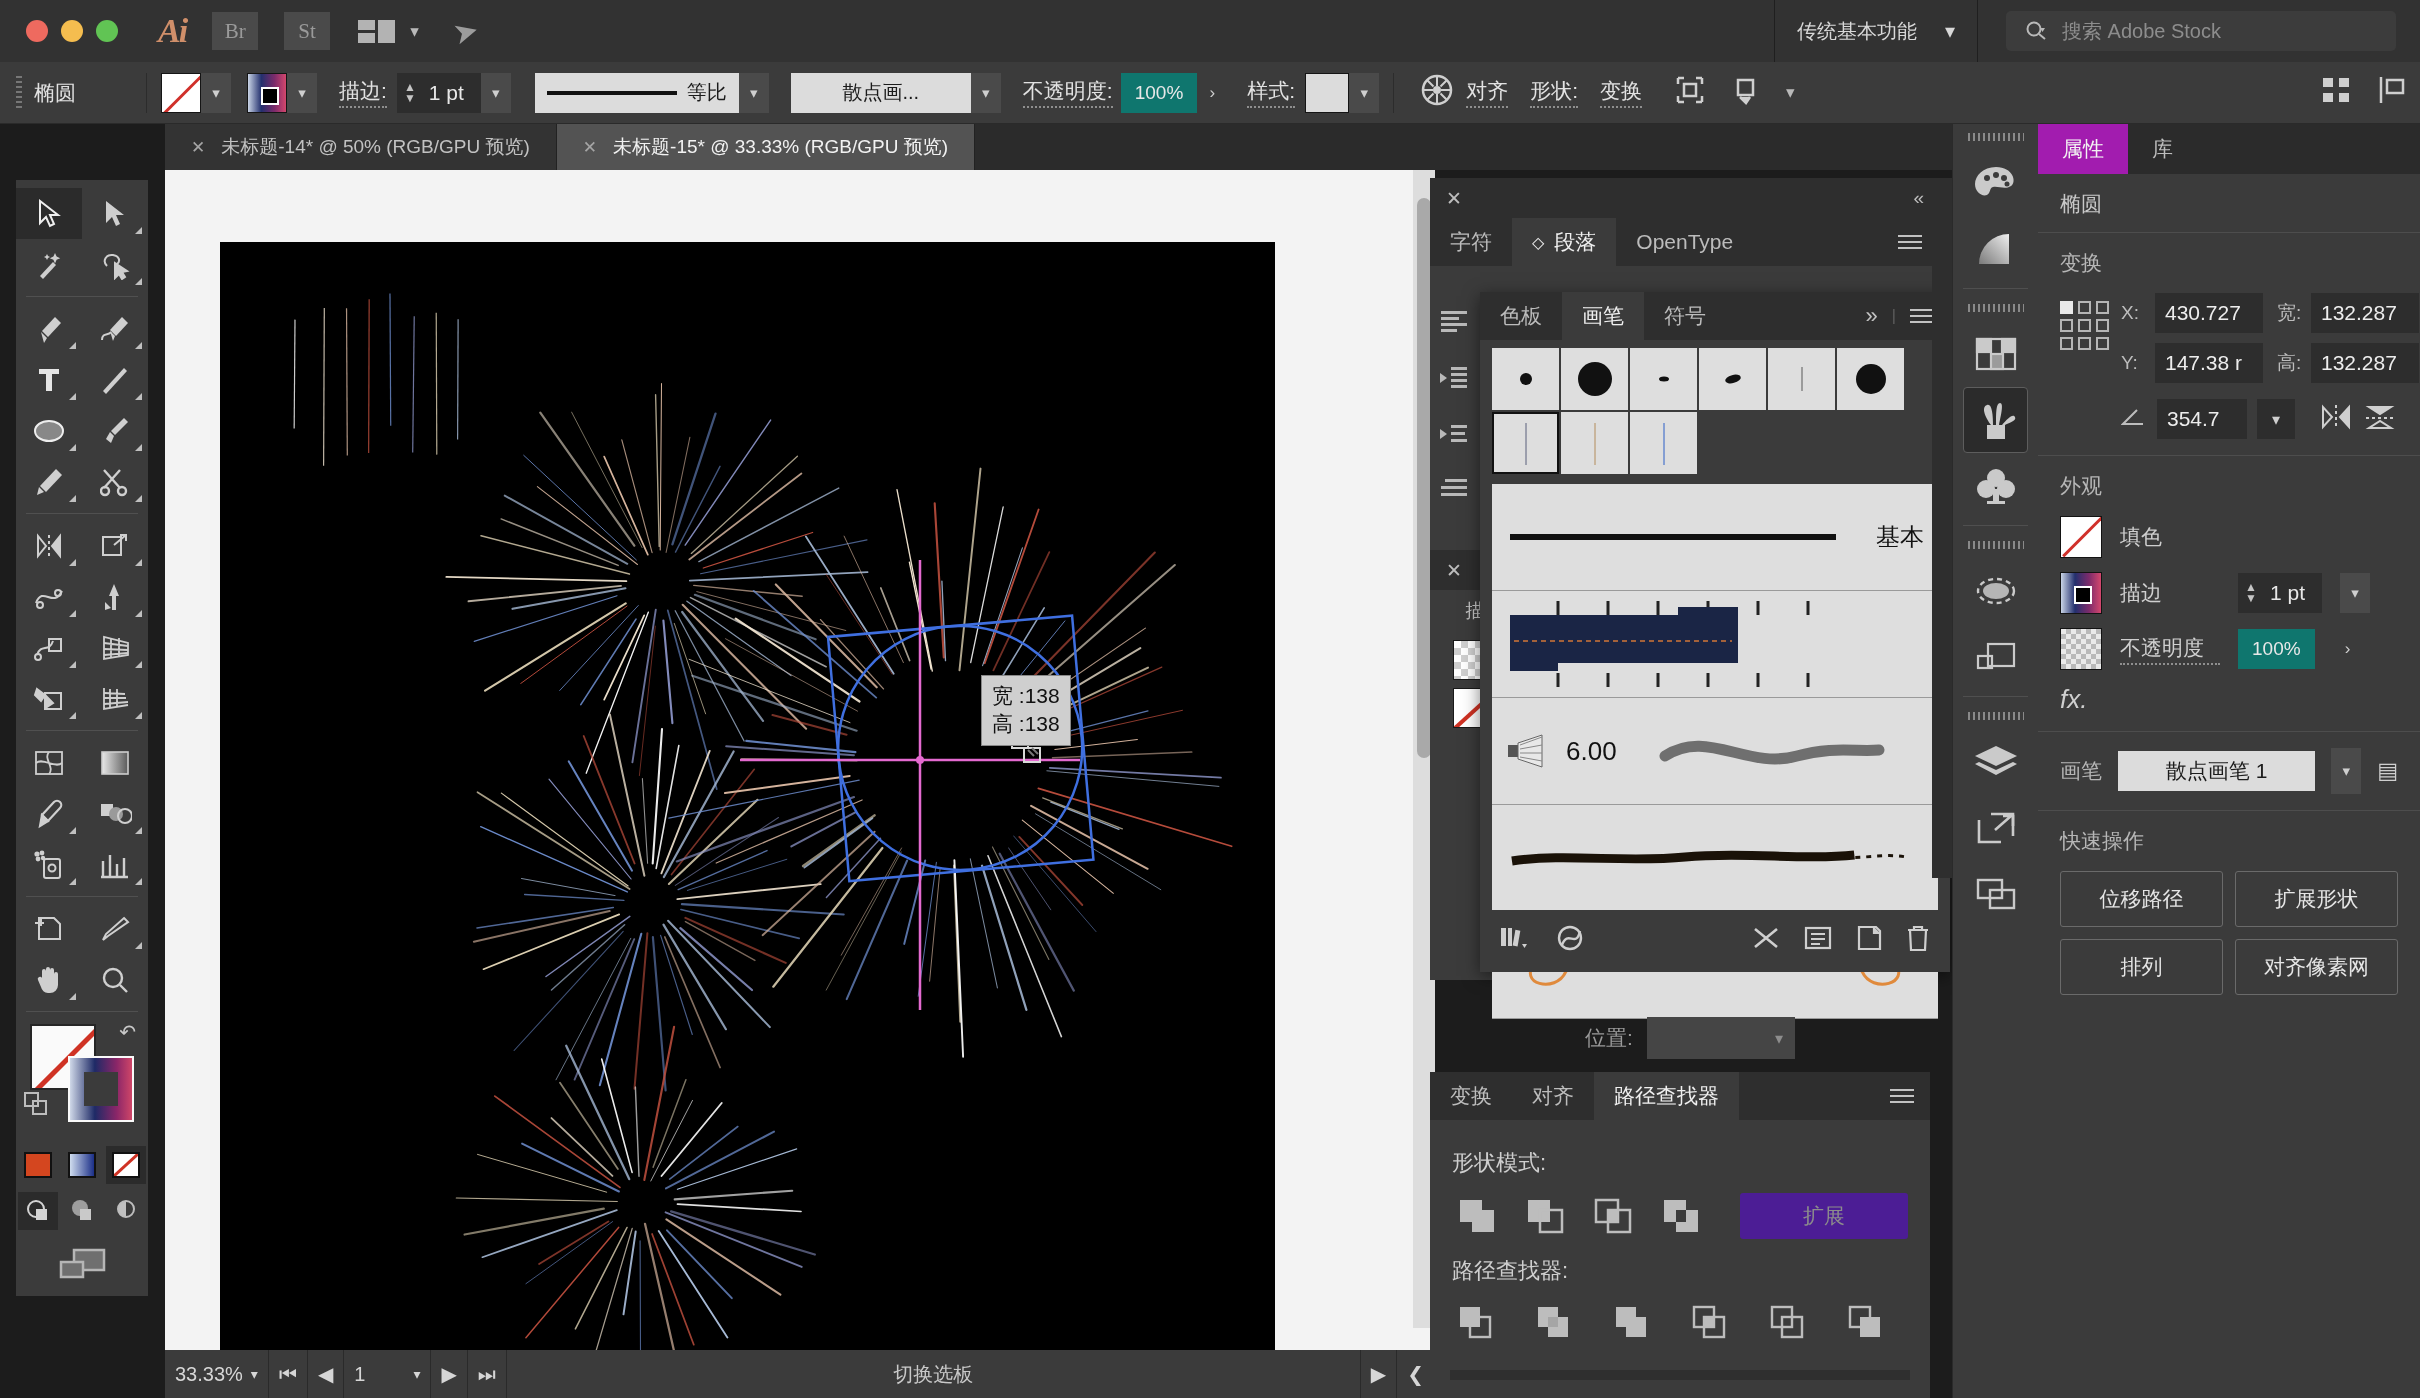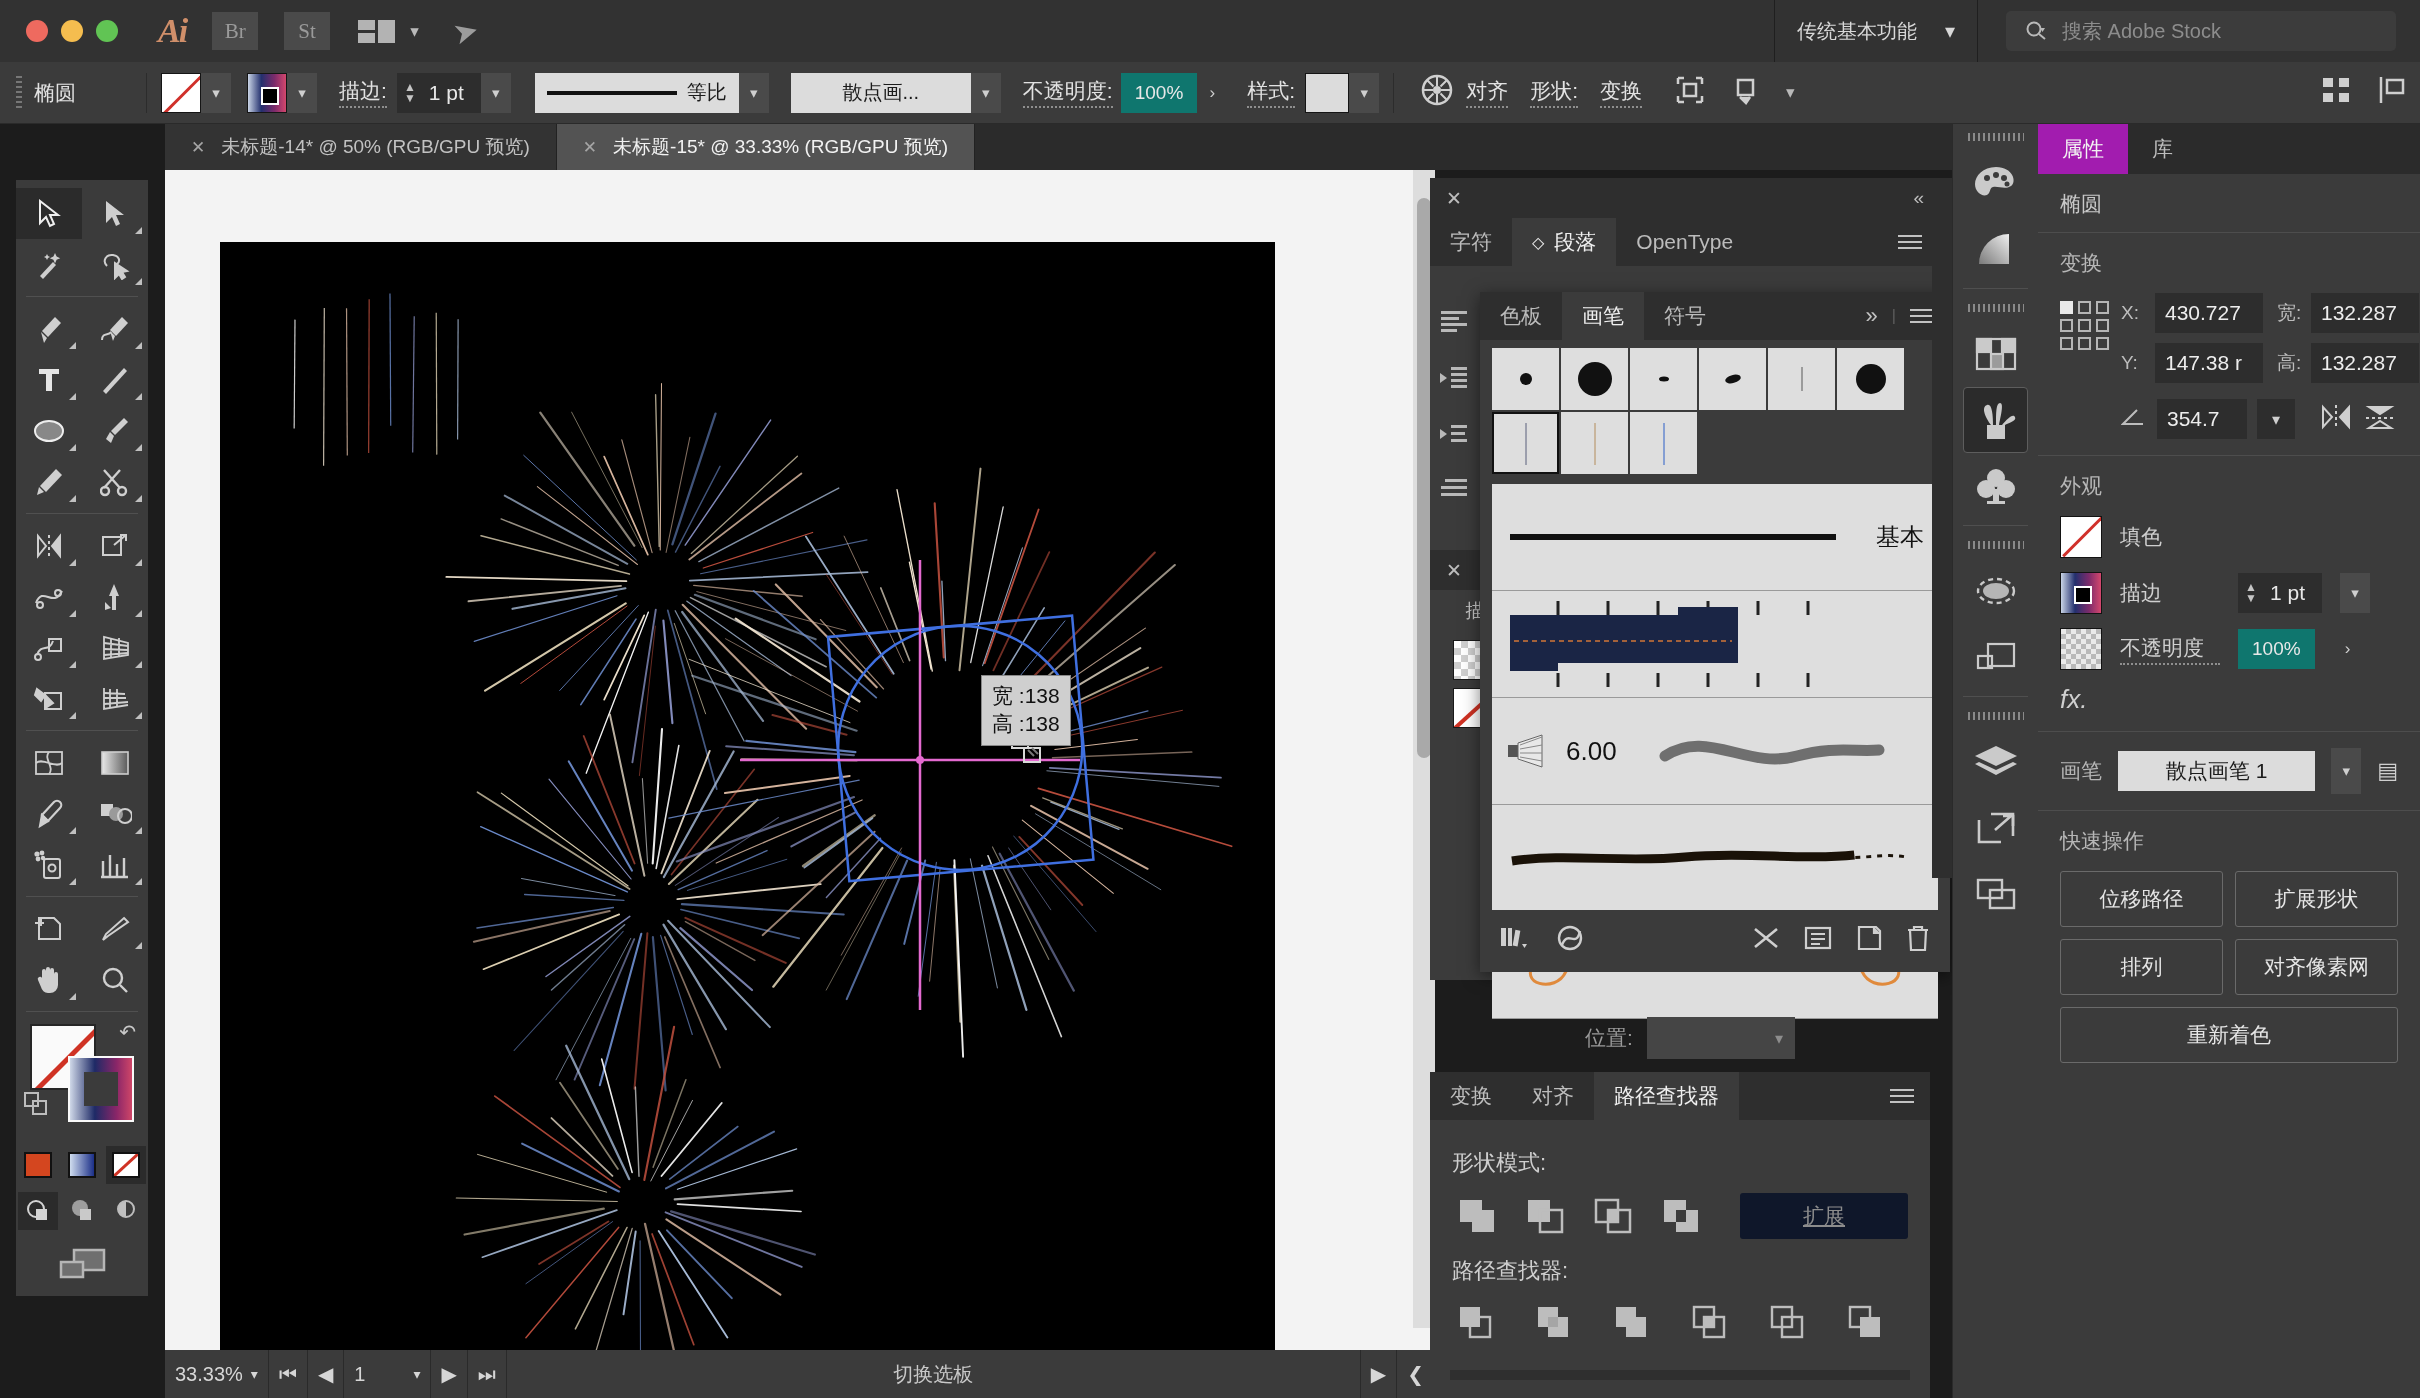--- a/index.html
+++ b/index.html
@@ -172,23 +172,23 @@
     align-items:center; justify-content:flex-end; padding-right:12px;
     color:#8d8d8d; font-size:16px; }
 
   
   #pfPanel { left:1430px; top:1072px; width:500px; height:326px; background:#3b3b3b; }
   .pf-body { padding:14px 22px; }
   .pf-head { font-size:22px; color:#cfcfcf; margin:14px 0 12px; }
   .pf-row { display:flex; gap:16px; align-items:center; }
   .pf-btn { width:52px; height:52px; display:flex; align-items:center;
     justify-content:center; }
-  .expandbtn { margin-left:auto; width:168px; height:46px; background:#0f172a;
+  .expandbtn { margin-left:auto; width:168px; height:46px; background:#4c1d95;
     color:#8c8c8c; font-size:21px; display:flex; align-items:center;
-    justify-content:center; border-radius:3px;text-decoration:underline; }
+    justify-content:center; border-radius:3px; }
 
   
   .icondock { position:absolute; left:1952px; top:124px; width:86px;
     height:1274px; background:#3b3b3b; border-left:1px solid #2a2a2a; }
   .dockgrip { height:26px; display:flex; align-items:center; justify-content:center; }
   .dockgrip i { width:56px; height:8px;
     background:repeating-linear-gradient(to right,#8a8a8a 0 2px,transparent 2px 5px); }
   .dockic { height:66px; display:flex; align-items:center; justify-content:center;
     color:#c9c9c9; }
   .dockic.sel { background:#2b2b2b; border:1px solid #5d5d5d; border-radius:4px;
@@ -1445,18 +1445,17 @@
     </div>
 
     <div class="pr-sec">
       <h4>快速操作</h4>
       <div class="qgrid">
         <div class="qbtn">位移路径</div>
         <div class="qbtn">扩展形状</div>
         <div class="qbtn">排列</div>
         <div class="qbtn">对齐像素网</div>
       </div>
-      <div class="qbtn" style="margin-top:12px">重新着色</div>
     </div>
 
   </div>
 
 </div>
 
 </body></html>

